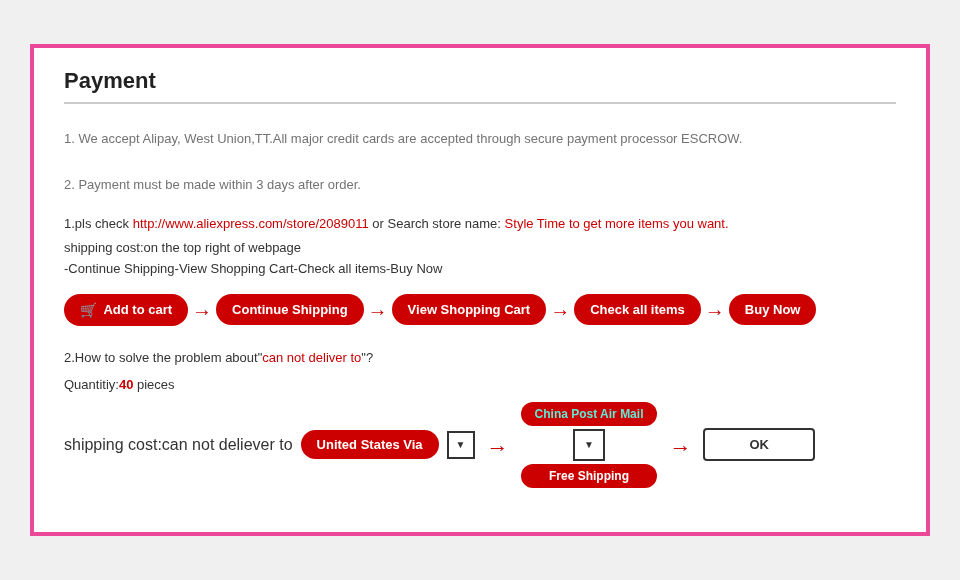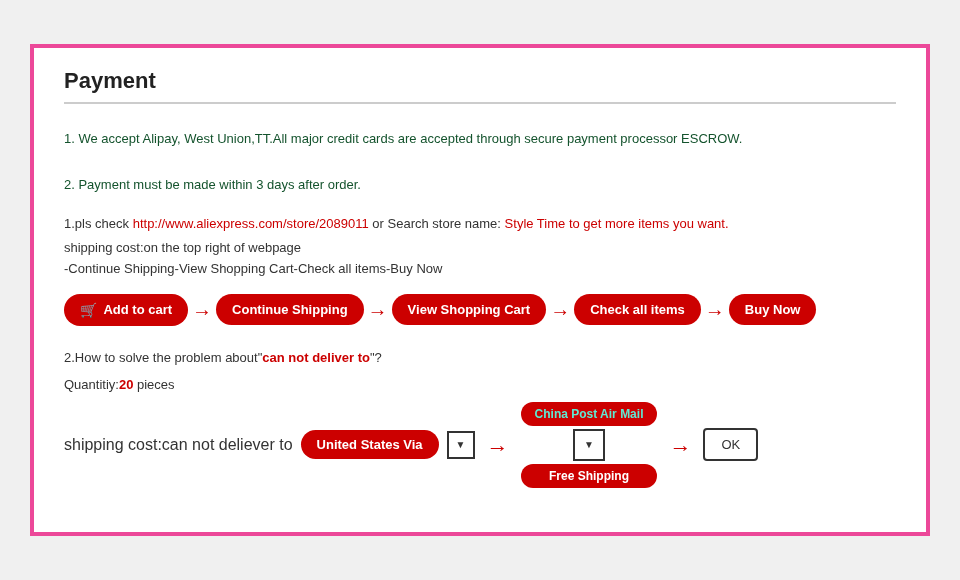--- a/index.html
+++ b/index.html
@@ -27,21 +27,21 @@
       border-bottom: 2px solid #ccc;
       padding-bottom: 8px;
       margin-bottom: 14px;
     }
     .payment-list {
       list-style: none;
       margin-bottom: 16px;
       line-height: 1.7;
     }
     .payment-list li {
-      color: #14532d;
+      color: #737373;
       margin-top: 24px;
     }
     .check-text {
       margin-bottom: 4px;
       line-height: 1.8;
     }
     .link-red {
       color: #cc0000;
       text-decoration: none;
     }
@@ -93,21 +93,21 @@
     .problem-section {
       margin-bottom: 14px;
     }
     .problem-title {
       font-size: 13px;
       color: #333;
       margin-bottom: 12px;
     }
     .red-highlight {
       color: #cc0000;
-      font-weight: bold;
+      font-weight: normal;
     }
     
     .qty-row {
       margin-bottom: 10px;
       font-size: 13px;
       color: #333;
     }
     .qty-num {
       color: #cc0000;
       font-weight: bold;
@@ -182,23 +182,23 @@
       padding: 5px 28px;
       font-size: 12px;
       font-weight: bold;
       cursor: pointer;
       white-space: nowrap;
     }
     .ok-btn {
       background: #fff;
       color: #333;
       border: 2px solid #333;
-      padding: 7px 16px;
-      font-size: 13px;
-      font-weight: normal;
+      padding: 7px 44px;
+      font-size: 13px;
+      font-weight: bold;
       cursor: pointer;
       border-radius: 4px;
     }
     .dropdown-arrow {
       font-size: 10px;
       color: #333;
     }
   </style>
 </head>
 <body>
@@ -253,21 +253,21 @@
     </button>
 
   </div>
 
   <div class="problem-section">
     <div class="problem-title">
       <span>2.How to solve the problem about"</span><span class="red-highlight">can not deliver to</span><span>"?</span>
     </div>
 
     <div class="qty-row">
-      <span>Quantitiy:</span><span class="qty-num">20</span><span> pieces</span>
+      <span>Quantitiy:</span><span class="qty-num">40</span><span> pieces</span>
     </div>
 
     <div class="shipping-row">
       <span class="shipping-label">shipping cost:can not deliever to</span>
 
       <button class="country-btn">
         <span>United States Via</span>
       </button>
 
       <div class="small-dropdown">

